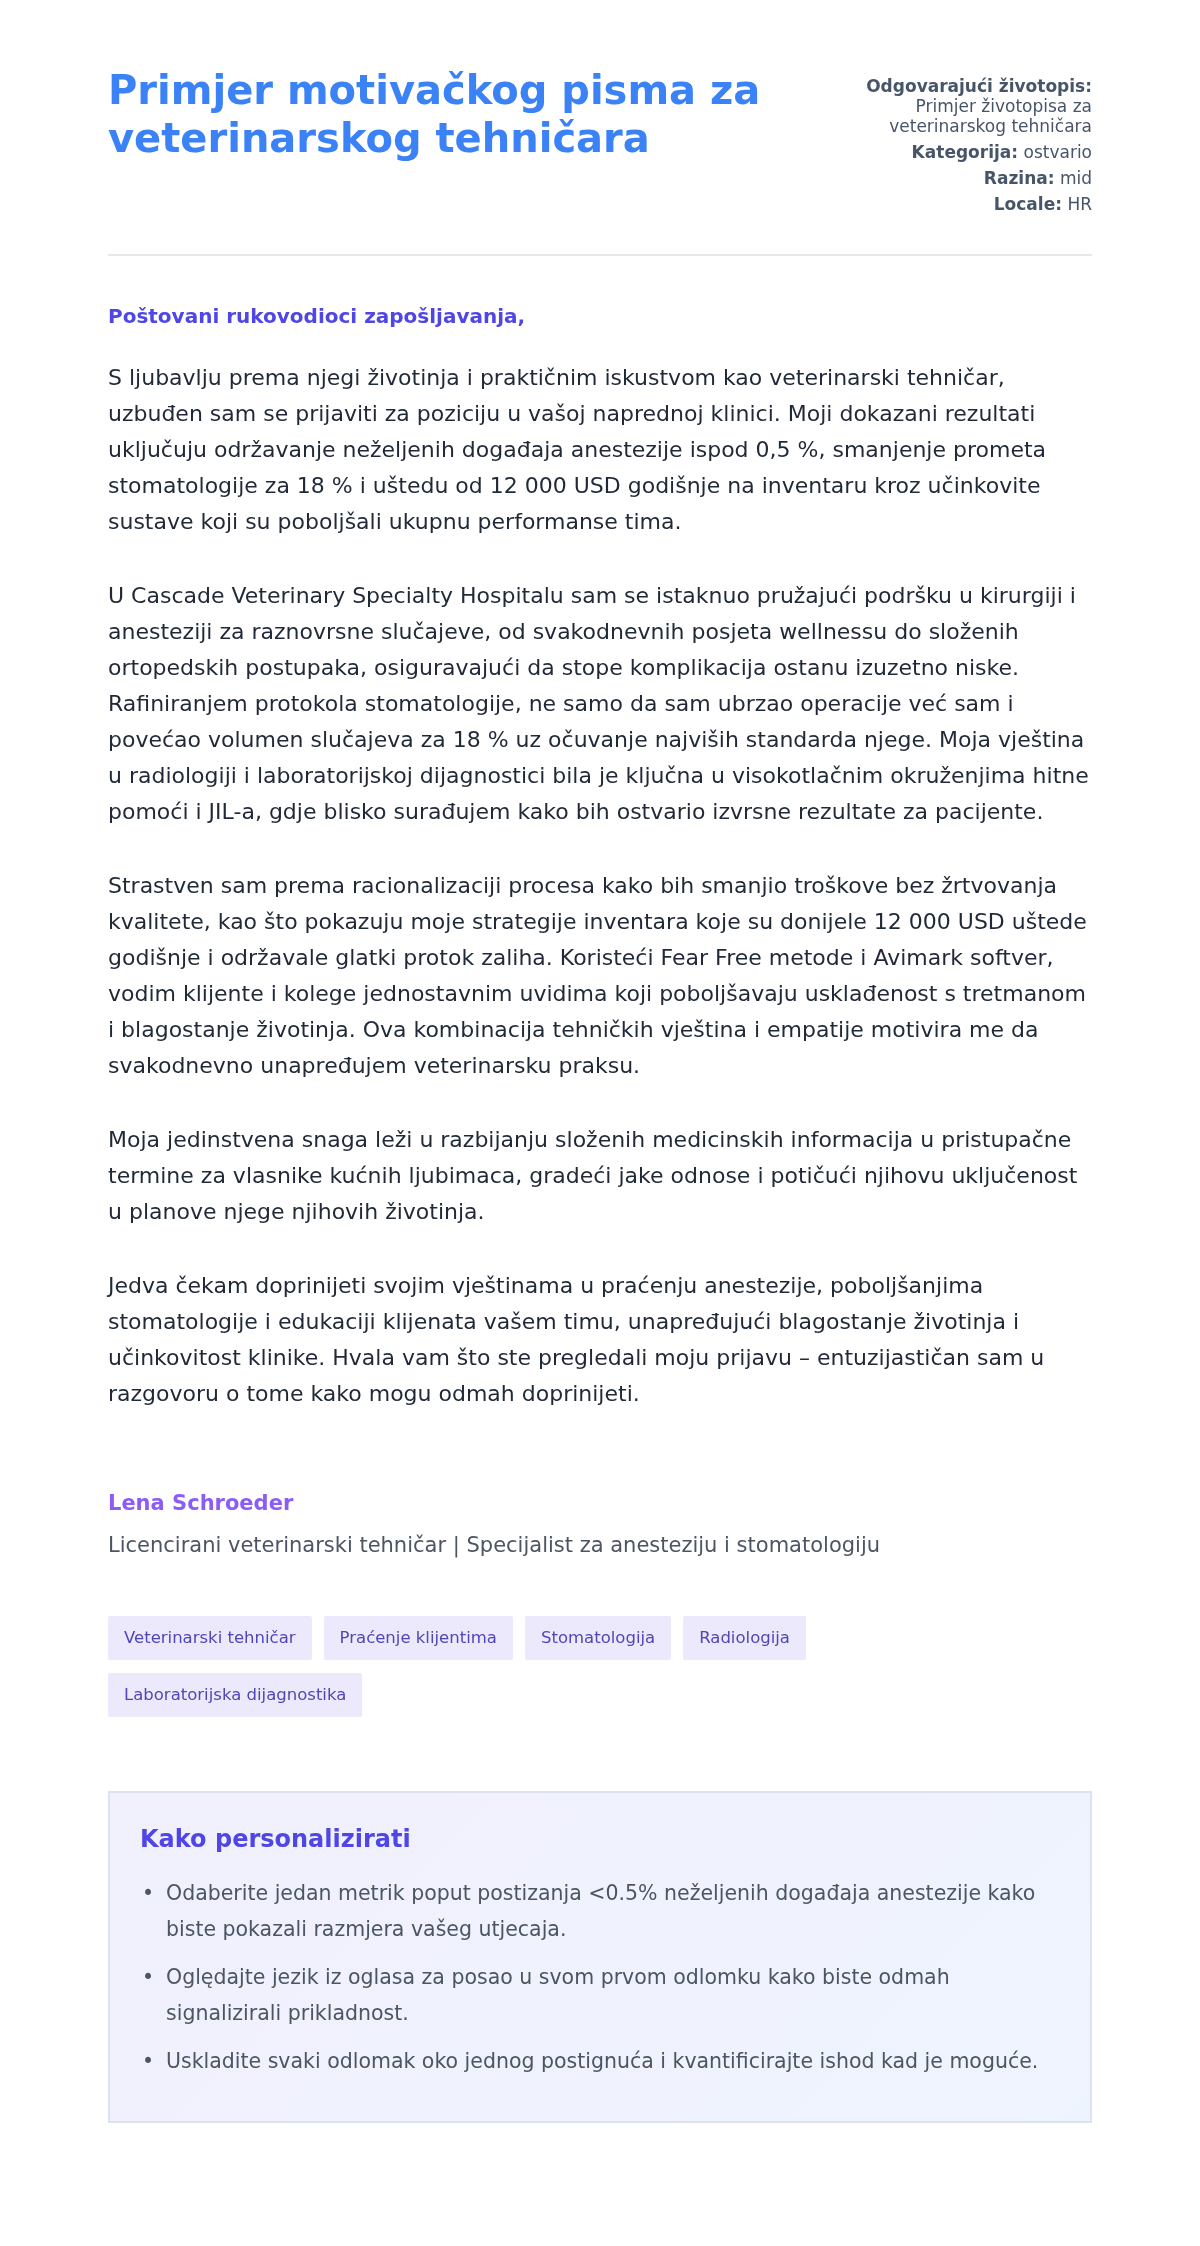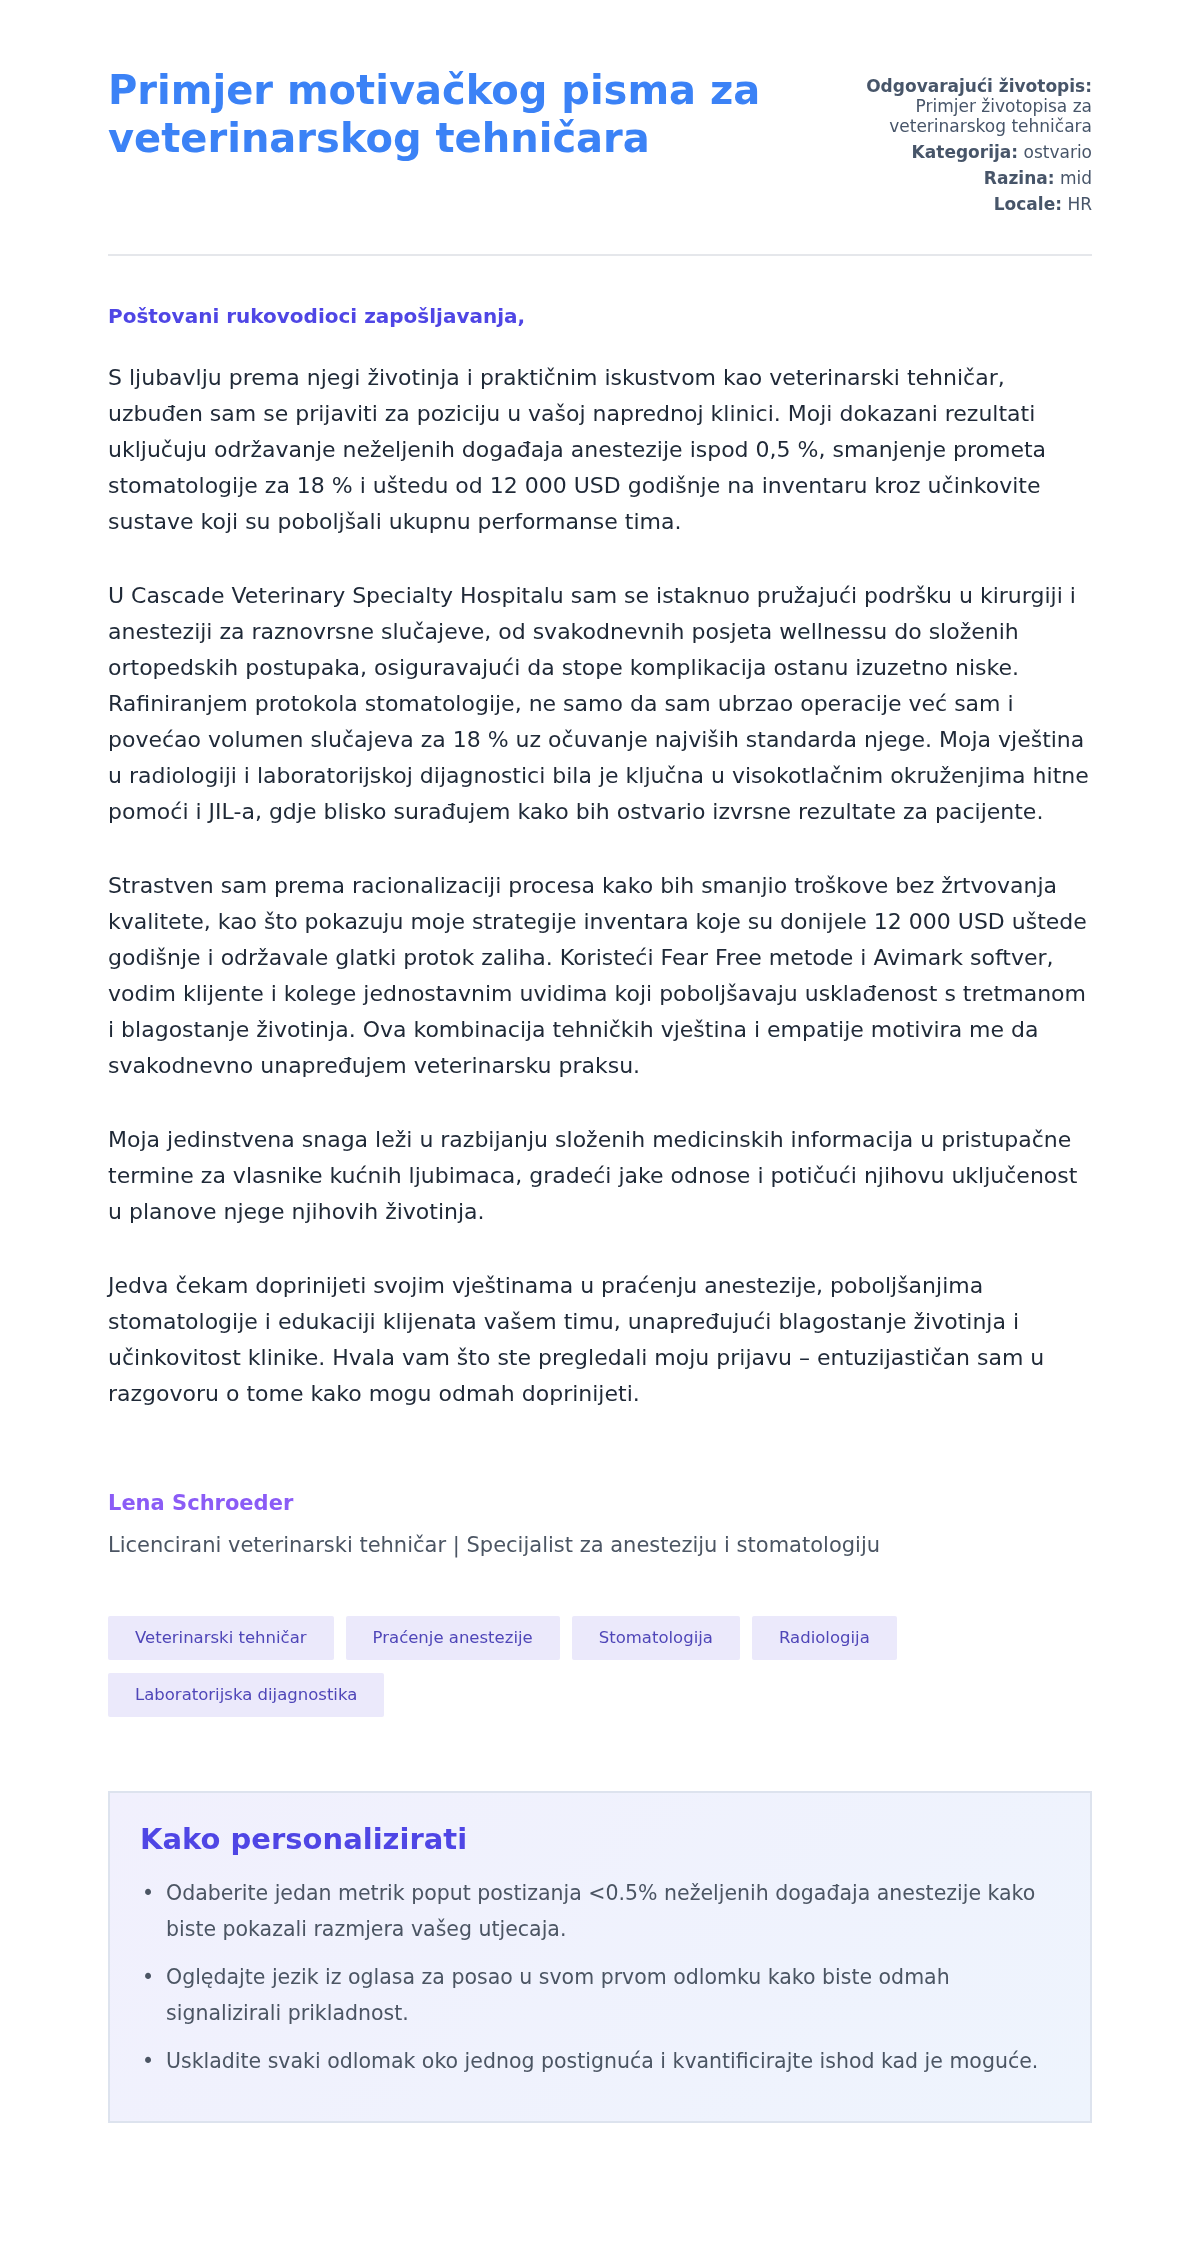--- a/index.html
+++ b/index.html
@@ -81,31 +81,31 @@
       display: flex;
       flex-wrap: wrap;
       gap: 13px 12px;
       width: 800px;
     }
     .tag {
       background: #ebe9fb;
       color: #4f46b8;
       font-size: 16.5px;
       line-height: 20px;
-      padding: 12px 27px;
+      padding: 12px 16px;
       border-radius: 2px;
     }
     .tips {
       margin-top: 74px;
       border: 2px solid #dde3ee;
       background: linear-gradient(135deg, #f1f0fd 0%, #eef4fd 100%);
       padding: 32px 30px 30px 30px;
     }
     .tips-title {
-      font-size: 29px;
+      font-size: 24px;
       font-weight: bold;
       color: #4f46e5;
       line-height: 28px;
     }
     .tips ul {
       margin-top: 22px;
       list-style: none;
     }
     .tips li {
       position: relative;
@@ -161,21 +161,21 @@
     <p>Jedva čekam doprinijeti svojim vještinama u praćenju anestezije, poboljšanjima stomatologije i edukaciji klijenata vašem timu, unapređujući blagostanje životinja i učinkovitost klinike. Hvala vam što ste pregledali moju prijavu – entuzijastičan sam u razgovoru o tome kako mogu odmah doprinijeti.</p>
   </div>
 
   <div class="signature">
     <div class="sig-name">Lena Schroeder</div>
     <div class="sig-role">Licencirani veterinarski tehničar | Specijalist za anesteziju i stomatologiju</div>
   </div>
 
   <div class="tags">
     <span class="tag">Veterinarski tehničar</span>
-    <span class="tag">Praćenje anestezije</span>
+    <span class="tag">Praćenje klijentima</span>
     <span class="tag">Stomatologija</span>
     <span class="tag">Radiologija</span>
     <span class="tag">Laboratorijska dijagnostika</span>
   </div>
 
   <section class="tips">
     <h3 class="tips-title">Kako personalizirati</h3>
     <ul>
       <li>
         <span class="bullet">•</span>

